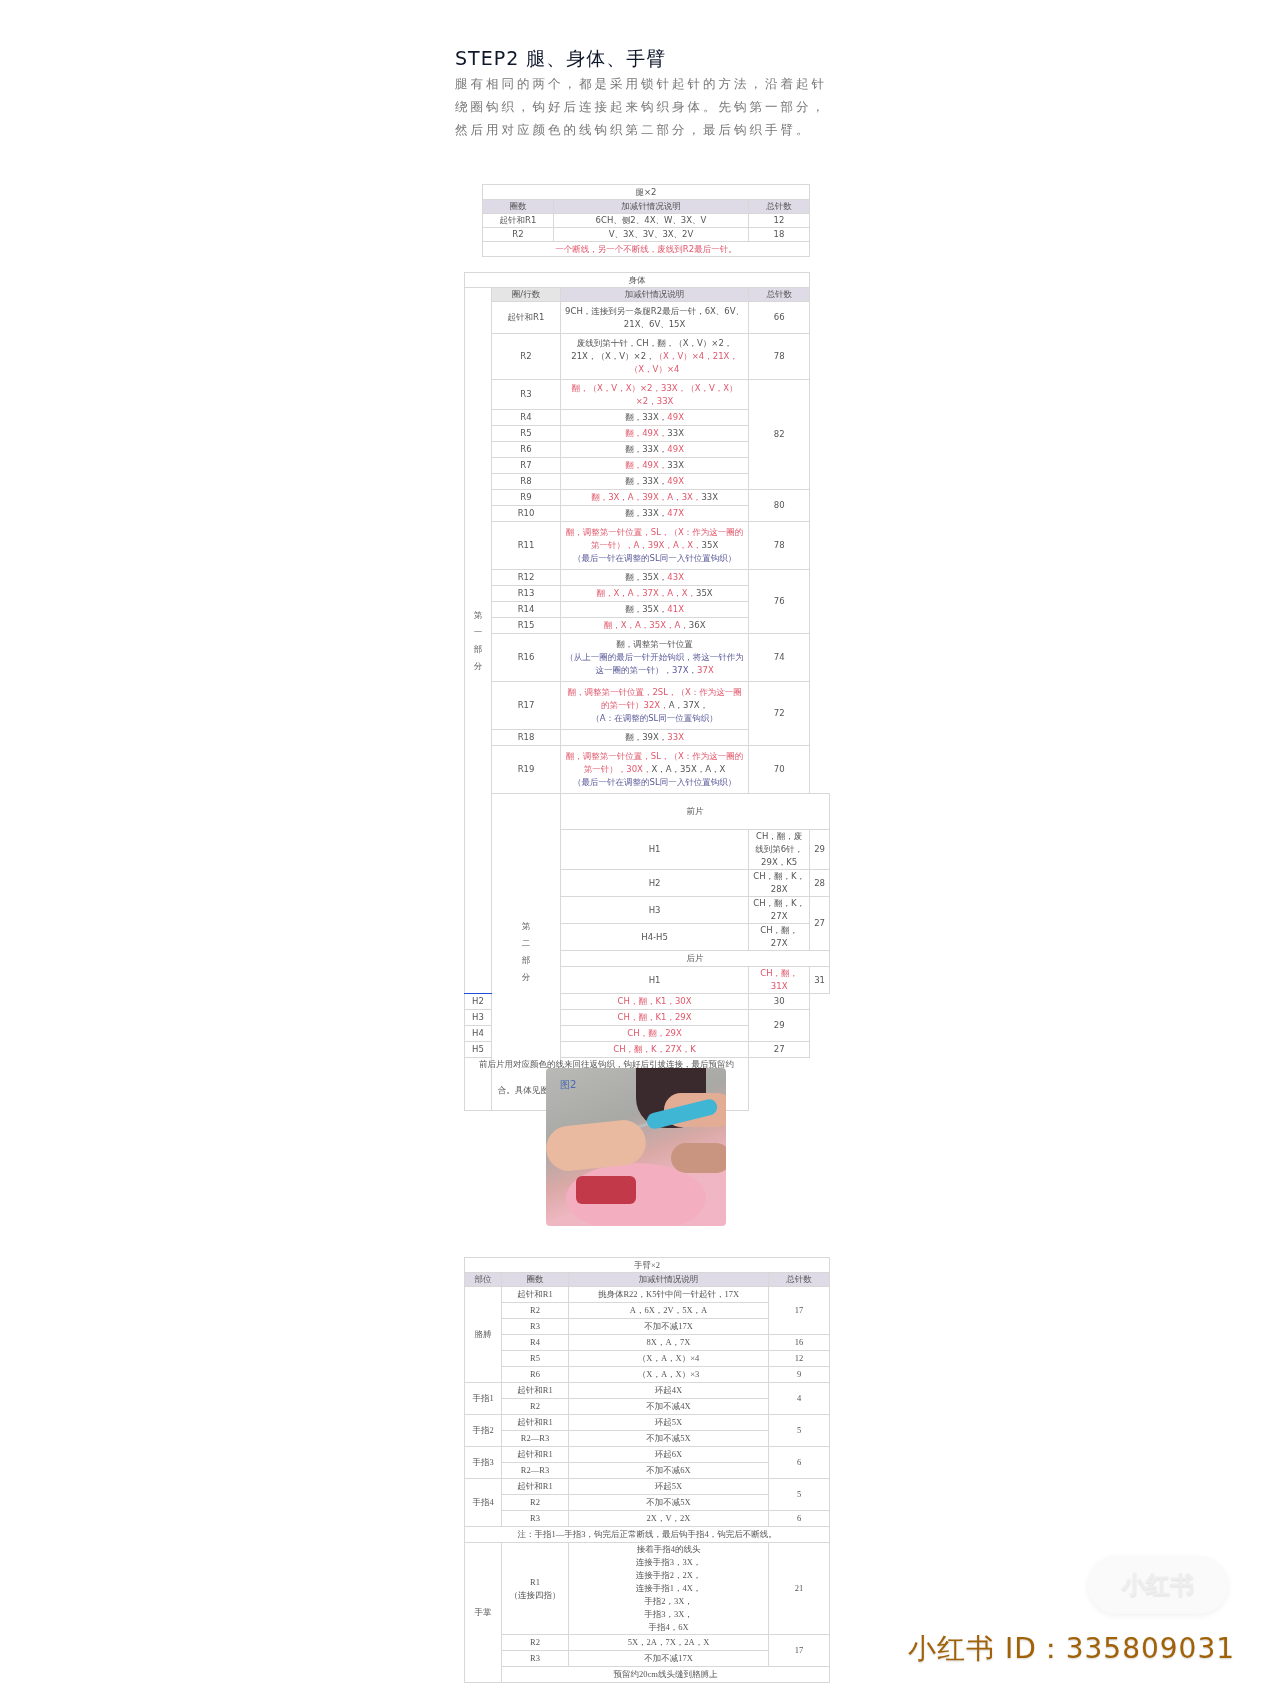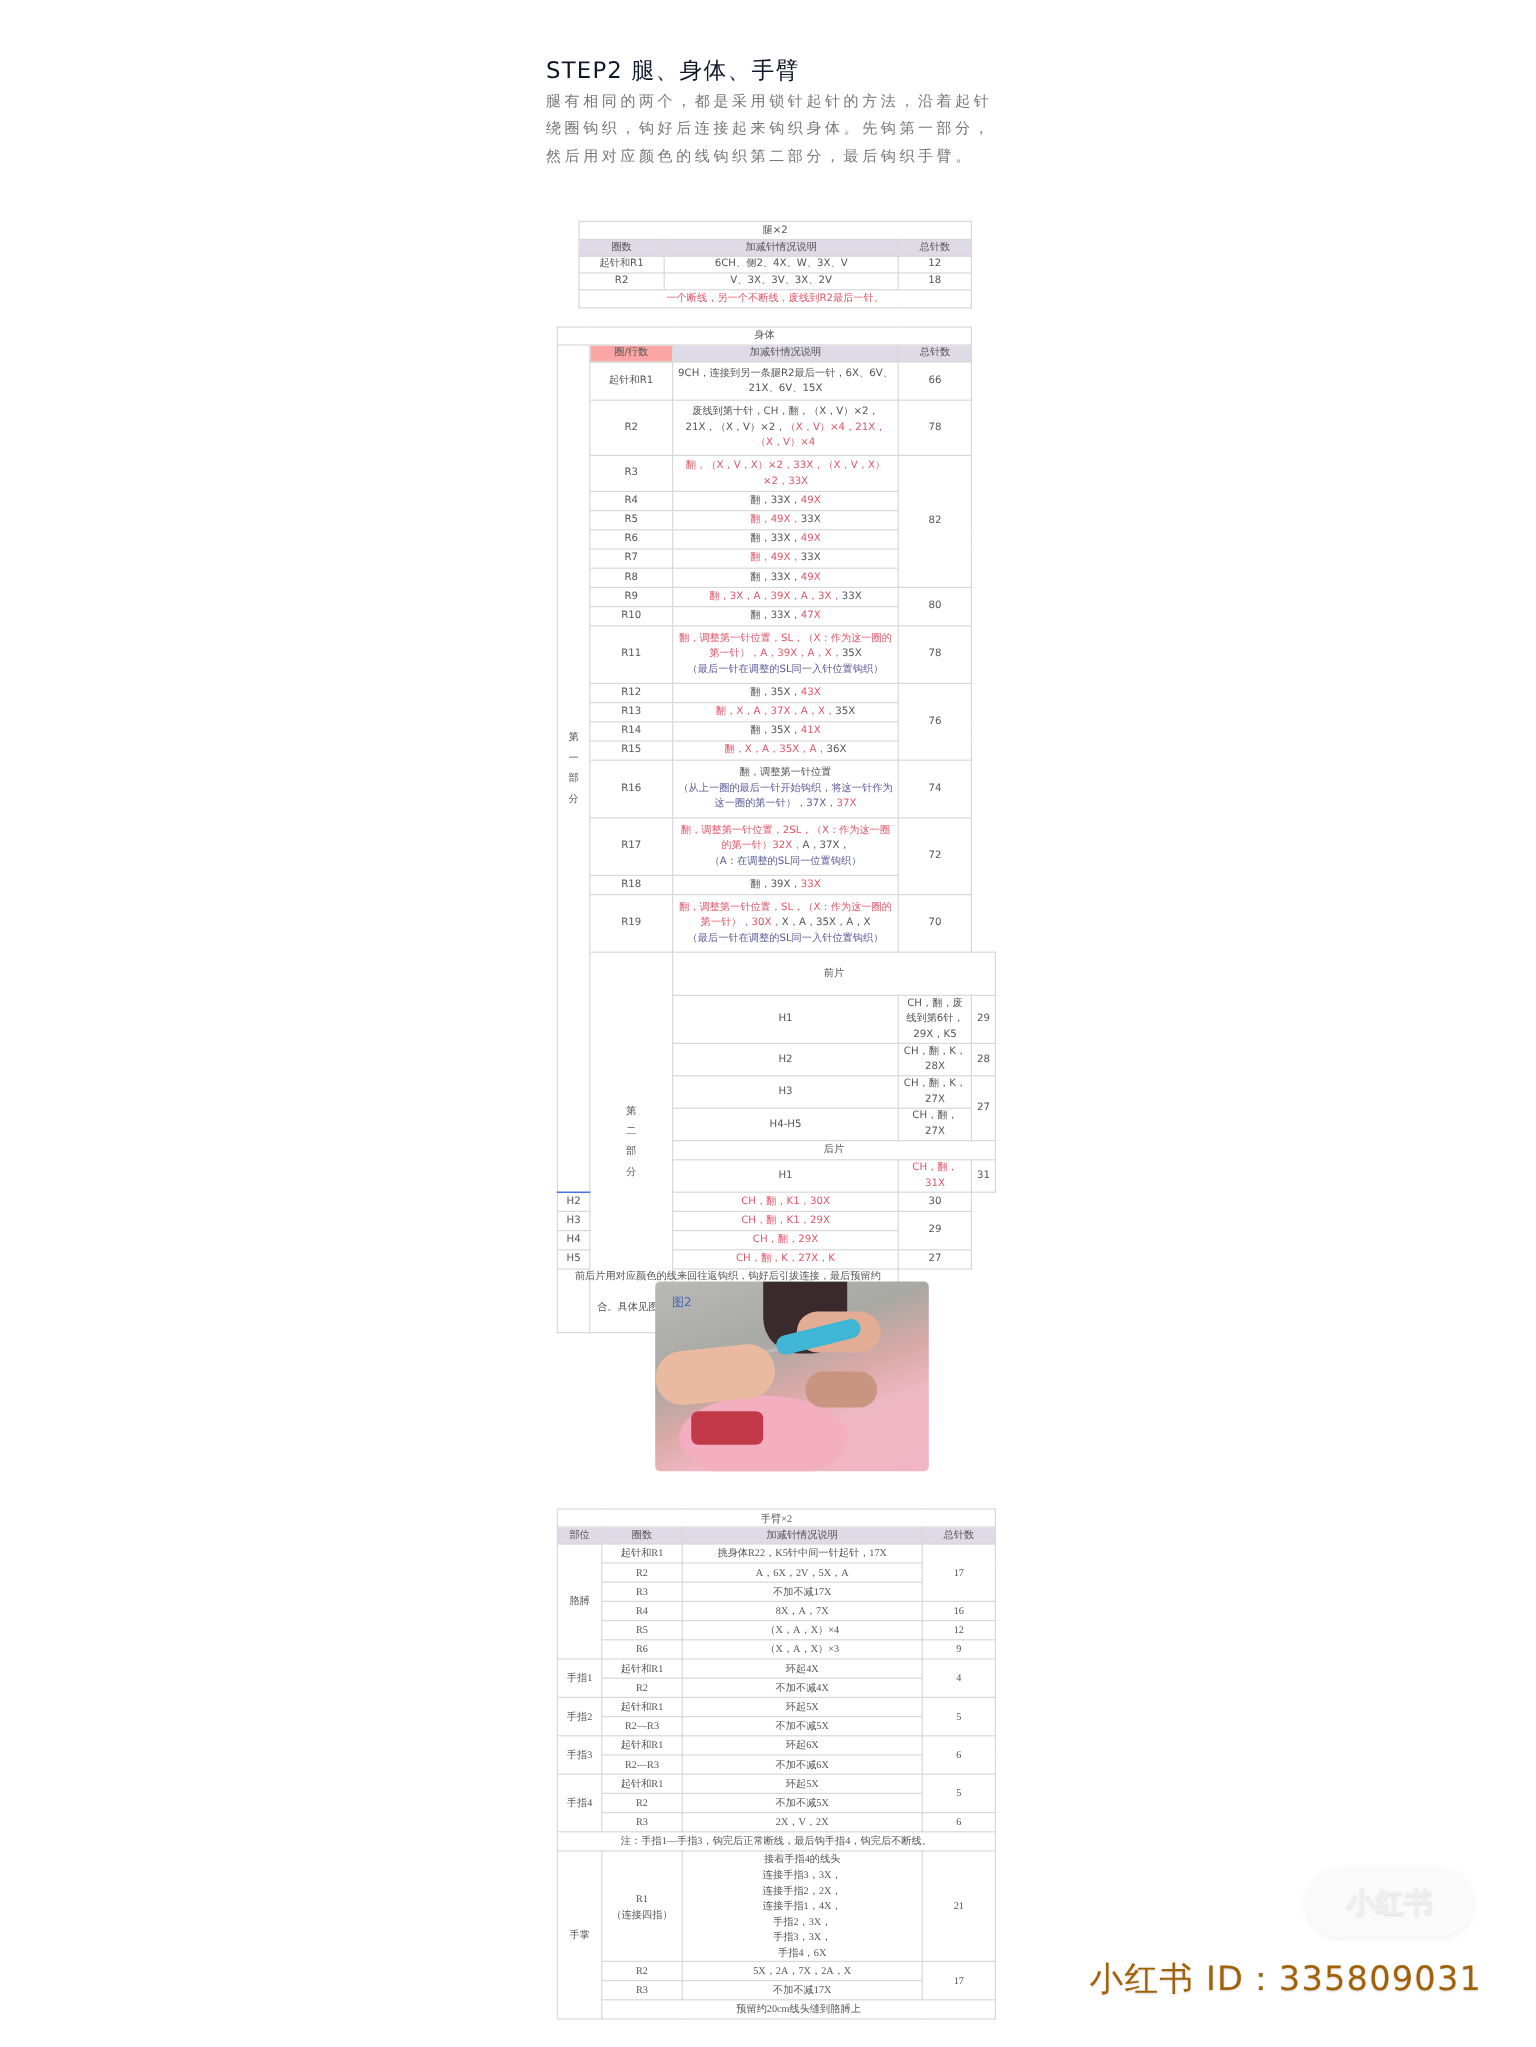--- a/index.html
+++ b/index.html
@@ -15,21 +15,21 @@
   .red { color:#e0566a; }
   .blue { color:#5a5a9a; }
   .vlabel { width:16px; line-height:16px; }
   .note-red { color:#e0566a; }
 
   #legs { left:482px; top:184px; width:328px;padding-left:36px; }
   #body { left:464px; top:272px; width:366px; }
   #arms { left:464px; top:1257px; width:366px;font-family:Liberation Serif, serif; }
 
   .photo { position:absolute; left:546px; top:1068px; width:180px; height:158px; border-radius:4px; overflow:hidden;
-           background:linear-gradient(160deg,#b9b9b5 0%,#a8a8a4 35%,#d9a9a6 55%,#efb7c2 70%,#f2b4c6 100%);padding-left:48px; }
+           background:linear-gradient(160deg,#b9b9b5 0%,#a8a8a4 35%,#d9a9a6 55%,#efb7c2 70%,#f2b4c6 100%); }
   .photo .yarn-dark { position:absolute; left:90px; top:0; width:70px; height:60px; border-radius:0 0 30px 30px; background:#3a2a2e; }
   .photo .finger1 { position:absolute; left:0; top:55px; width:100px; height:45px; border-radius:24px; background:#e9b9a0; transform:rotate(-6deg); }
   .photo .finger2 { position:absolute; left:118px; top:25px; width:70px; height:34px; border-radius:18px; background:#e2ac95; }
   .photo .finger3 { position:absolute; left:125px; top:75px; width:60px; height:30px; border-radius:16px; background:#c99580; }
   .photo .hook { position:absolute; left:100px; top:38px; width:72px; height:16px; border-radius:8px; background:#3fb6d4; transform:rotate(-14deg); }
   .photo .needle { position:absolute; left:30px; top:62px; width:85px; height:3px; background:#bbbbbb; transform:rotate(-14deg); }
   .photo .pink { position:absolute; left:20px; top:95px; width:140px; height:70px; border-radius:50%; background:#f3aebf; }
   .photo .red-label { position:absolute; left:30px; top:108px; width:60px; height:28px; border-radius:6px; background:#c23a4a; }
   .photo .lbl { position:absolute; left:14px; top:10px; font-size:10px; color:#4a6ab4; }
 
@@ -71,21 +71,21 @@
 </tbody>
   </table>
 
 <table id="body">
   <tbody>
       <tr class="title-row">
         <td colspan="4" style="height:14px">身体</td>
       </tr>
   <tr>
     <td rowspan="27" class="vlabel" style="width:18px;border-bottom:1px solid #1d4ed8"><span style="display:inline-block;width:10px;word-break:break-all;line-height:17px">第一部分</span></td>
-    <td class="hdr" style="background:#fca5a5;width:60px">圈/行数</td>
+    <td class="hdr" style="background:#e5e5e5;width:60px">圈/行数</td>
     <td style="background:#dedbe6">加减针情况说明</td>
     <td style="background:#dedbe6;width:52px">总针数</td>
   </tr>
 
   <tr style="height:32px">
     <td>起针和R1</td>
     <td>9CH，连接到另一条腿R2最后一针，6X、6V、21X、6V、15X</td>
     <td>66</td>
   </tr>
 

